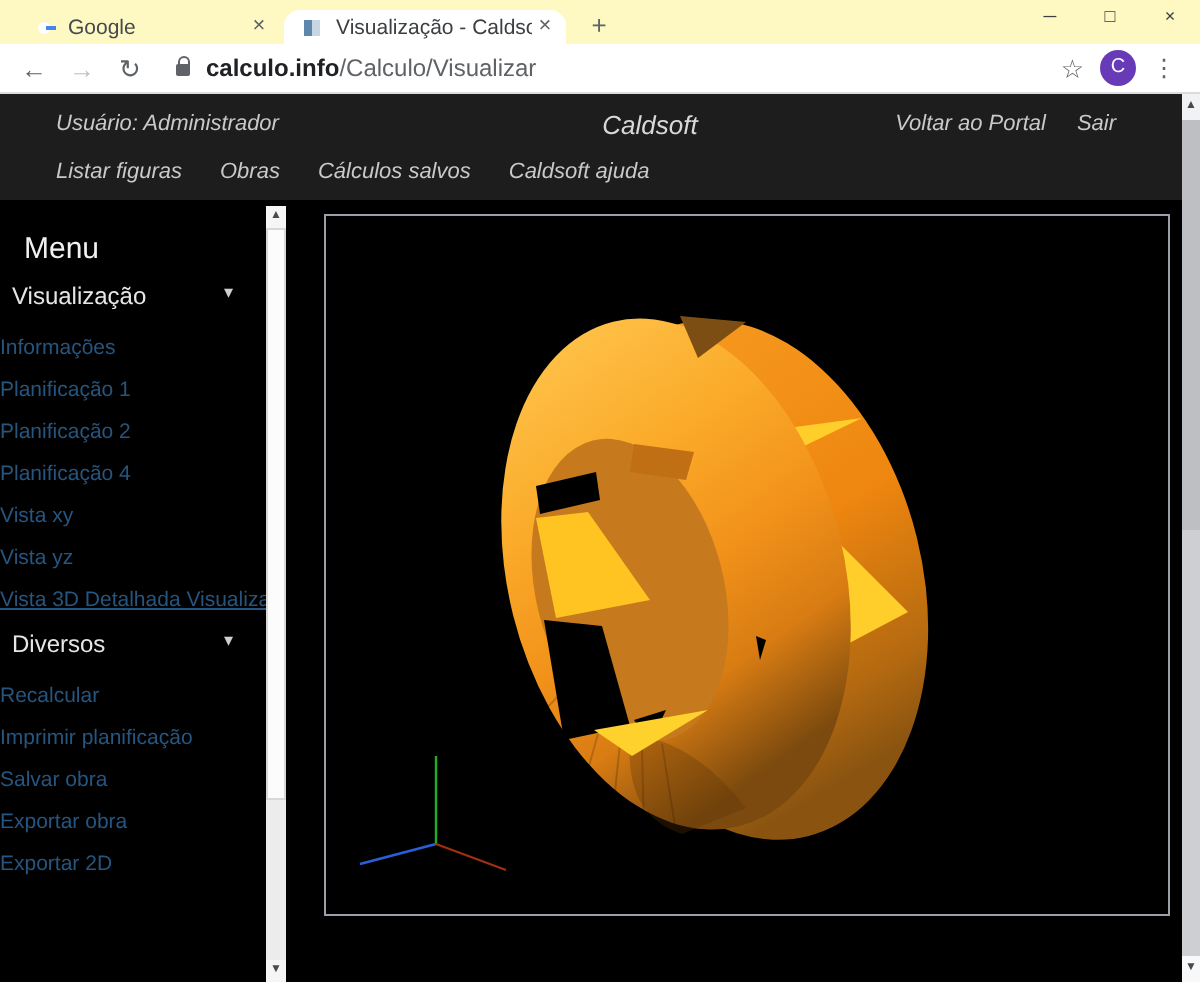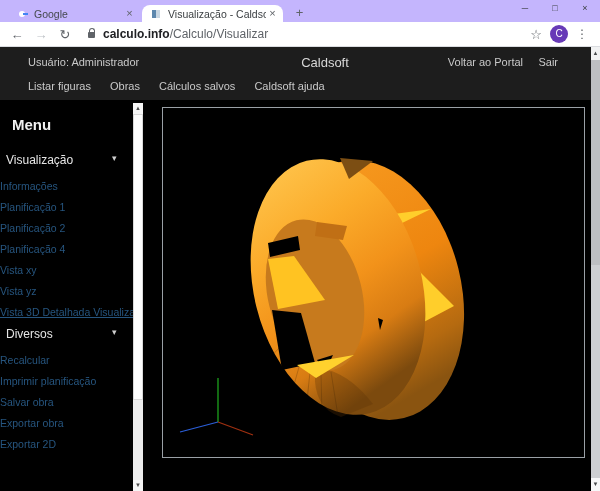--- a/index.html
+++ b/index.html
@@ -1,20 +1,20 @@
 <!DOCTYPE html>
 <html><head>
 <meta charset="utf-8">
 <style>
   html,body{margin:0;padding:0;background:#000;}
   *{box-sizing:border-box;font-family:"Liberation Sans",sans-serif;}
   .window{position:relative;width:600px;height:491px;overflow:hidden;background:#dee1e6;}
 
   
-  .tabstrip{position:absolute;top:0;left:0;right:0;height:22px;background:#c4b5fd;}
+  .tabstrip{position:absolute;top:0;left:0;right:0;height:22px;background:#fef9c3;}
   .tab{position:absolute;top:5px;height:17px;display:flex;align-items:center;font-size:10.5px;color:#45494d;cursor:default;}
   .tab-google{left:8px;width:132px;}
   .tab-active{left:142px;width:141px;background:#fff;border-radius:8px 8px 0 0;color:#3c4043;}
   .tab .ttl{flex:1;white-space:nowrap;overflow:hidden;margin-left:6px;}
   .tab .tclose{width:13px;text-align:center;color:#5f6368;font-size:11px;margin-right:4px;line-height:13px;}
   .favicon{width:12px;height:12px;margin-left:8px;flex:0 0 auto;position:relative;}
   .g-ring{width:12px;height:12px;border-radius:50%;background:conic-gradient(from -45deg,#ea4335 0 25%,#fbbc05 25% 50%,#34a853 50% 75%,#4285f4 75% 100%);}
   .g-ring::after{content:"";position:absolute;left:3px;top:3px;width:6px;height:6px;border-radius:50%;background:#fff;}
   .g-ring::before{content:"";position:absolute;right:0;top:5px;width:5px;height:2.5px;background:#4285f4;z-index:2;}
   .c-fav{width:12px;height:12px;border-radius:2px;background:#9fb4c7;}
@@ -31,33 +31,33 @@
   .lock{width:7px;height:6px;background:#5f6368;border-radius:1px;position:relative;margin:2px 0 0 16px;}
   .lock::before{content:"";position:absolute;top:-4px;left:0.5px;width:4px;height:4px;border:1.5px solid #5f6368;border-bottom:none;border-radius:3px 3px 0 0;}
   .url{margin-left:8px;font-size:12px;color:#5f6368;white-space:nowrap;}
   .url b{color:#202124;font-weight:bold;}
   .tb-right{margin-left:auto;display:flex;align-items:center;}
   .star{color:#5f6368;font-size:13px;margin-right:8px;}
   .avatar{width:18px;height:18px;border-radius:50%;background:#673ab7;color:#fff;font-size:10px;text-align:center;line-height:18px;margin-right:8px;}
   .kebab{color:#5f6368;font-size:12px;margin-right:12px;}
 
   
-  .phead{position:absolute;top:47px;left:0;right:0;height:65px;background:#1d1d1d;font-size:11px;color:#c9c9c9;}
+  .phead{position:absolute;top:47px;left:0;right:0;height:65px;background:#1d1d1d;font-size:11px;color:#c9c9c9;font-style:italic;}
   .ph-user{position:absolute;left:28px;top:9px;}
   .ph-brand{position:absolute;left:50%;transform:translateX(-50%);top:8px;font-size:13px;color:#d8d8d8;margin-left:25px;}
   .ph-portal{position:absolute;right:77px;top:9px;}
   .ph-sair{position:absolute;right:42px;top:9px;}
   .ph-nav{position:absolute;left:28px;top:33px;display:flex;gap:19px;}
   .ph-nav span{white-space:nowrap;}
 
   
   .pbody{position:absolute;top:100px;left:0;right:0;bottom:0;background:#000;}
 
   .sidebar{position:absolute;left:0;top:0;width:133px;bottom:0;overflow:hidden;color:#e8e8e8;}
-  .menu-title{margin:16px 0 16px 12px;font-size:15px;color:#f1f1f1;font-weight:bold;}
+  .menu-title{margin:16px 0 4px 12px;font-size:15px;color:#f1f1f1;}
   .sec{position:relative;margin:0;padding:4px 0 3px 6px;font-size:12px;color:#e6e6e6;}
   .sec:first-of-type{margin-top:31px;}
   .sec .caret{position:absolute;left:112px;top:4px;font-size:9px;color:#cfcfcf;}
   .slink{height:21px;line-height:21px;font-size:10.5px;color:#26557f;white-space:nowrap;overflow:hidden;cursor:pointer;}
   .slink.active{text-decoration:underline;}
   .gap6{height:6px;}
 
   
   .sb-scroll{position:absolute;left:133px;top:3px;width:10px;bottom:0;background:#ececec;}
   .sb-btn{height:11px;background:#f5f5f5;color:#4a4a4a;font-size:6px;text-align:center;line-height:11px;}

